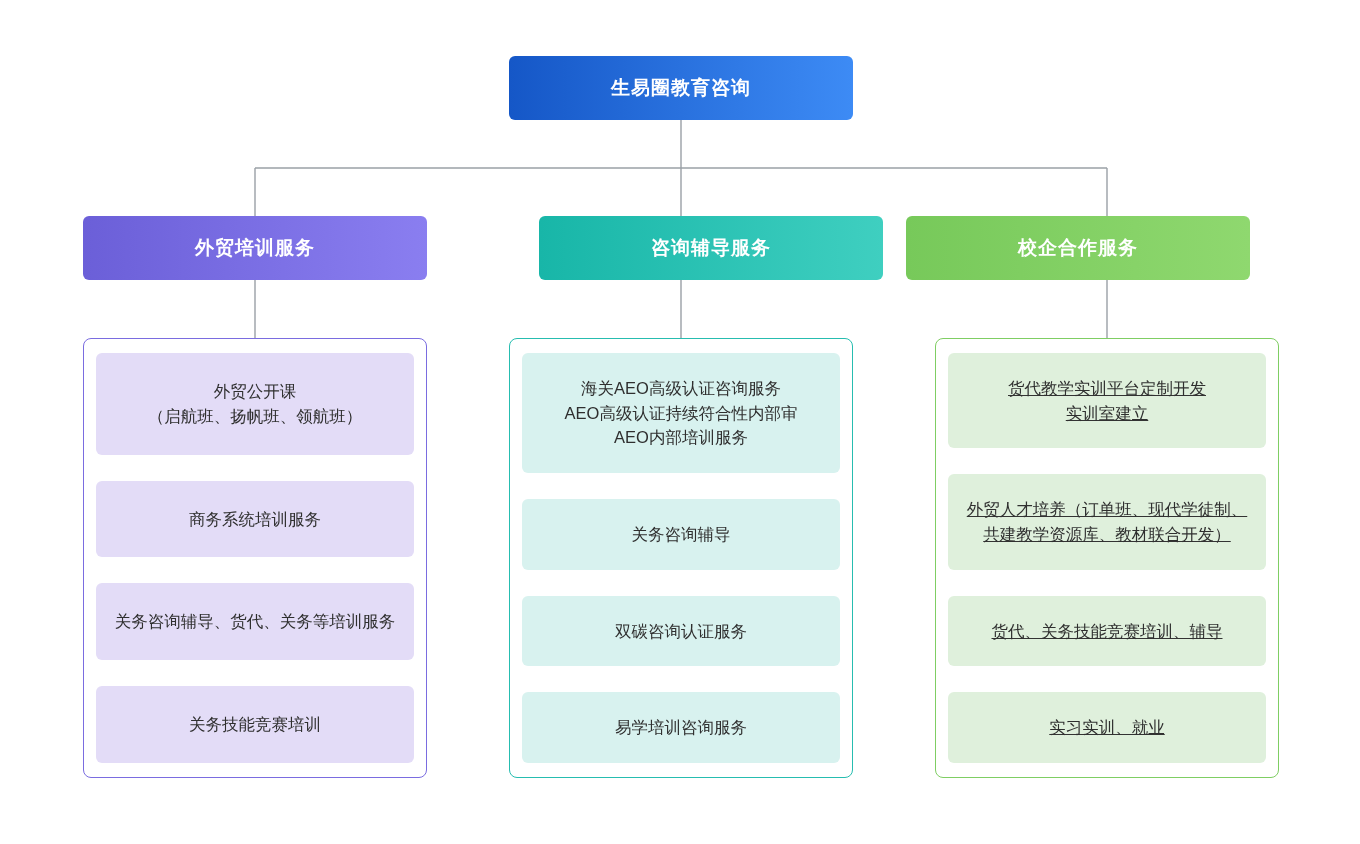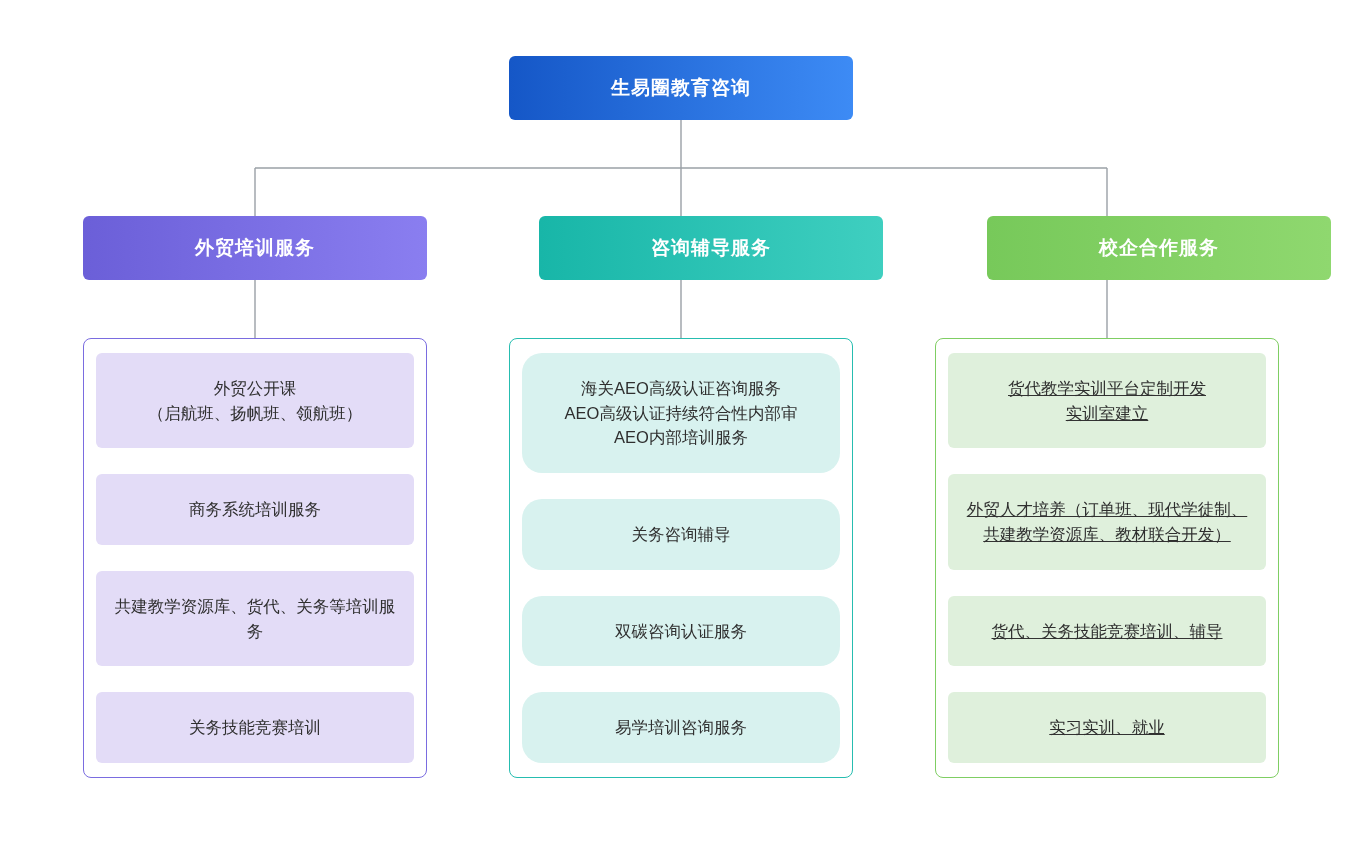--- a/index.html
+++ b/index.html
@@ -50,21 +50,21 @@
     display: flex;
     align-items: center;
     justify-content: center;
     color: #ffffff;
     font-size: 19px;
     font-weight: bold;
     letter-spacing: 1px;
   }
   .branch-head.b0 { left: 83px;  background: linear-gradient(90deg, #6b5fd8 0%, #8a7ef0 100%); }
   .branch-head.b1 { left: 539px; background: linear-gradient(90deg, #18b6a8 0%, #3fcfc0 100%); }
-  .branch-head.b2 { left: 987px; background: linear-gradient(90deg, #77c95a 0%, #8fd86f 100%); }
+  .branch-head.b2 { left: 906px; background: linear-gradient(90deg, #77c95a 0%, #8fd86f 100%); }
 
   
   .group-box {
     position: absolute;
     top: 338px;
     width: 344px;
     border-radius: 8px;
     border: 1.6px solid #cccccc;
     box-sizing: border-box;
     padding: 14px 12px;
@@ -84,21 +84,21 @@
     text-align: center;
     font-size: 16.5px;
     line-height: 1.5;
     color: #2f2f2f;
     padding: 10px 12px;
     box-sizing: border-box;
     white-space: pre-line;
     flex: 1 1 auto;
   }
   .g0 .leaf { background: #e3dcf7; }
-  .g1 .leaf { background: #d8f2ef; border-radius: 20px; }
+  .g1 .leaf { background: #d8f2ef; }
   .g2 .leaf { background: #dff0dc; }
 
   
   #connectors {
     position: absolute;
     left: 0;
     top: 0;
     width: 1360px;
     height: 844px;
     pointer-events: none;
@@ -128,21 +128,21 @@
     <span>生易圈教育咨询</span>
   </div>
 
   <div class="branch-head b0">
     <span>外贸培训服务</span>
   </div>
   <div class="group-box g0">
     <div class="leaf">外贸公开课
 （启航班、扬帆班、领航班）</div>
     <div class="leaf">商务系统培训服务</div>
-    <div class="leaf">共建教学资源库、货代、关务等培训服务</div>
+    <div class="leaf">关务咨询辅导、货代、关务等培训服务</div>
     <div class="leaf">关务技能竞赛培训</div>
   </div>
 
   <div class="branch-head b1">
     <span>咨询辅导服务</span>
   </div>
   <div class="group-box g1">
     <div class="leaf">海关AEO高级认证咨询服务
 AEO高级认证持续符合性内部审
 AEO内部培训服务</div>

